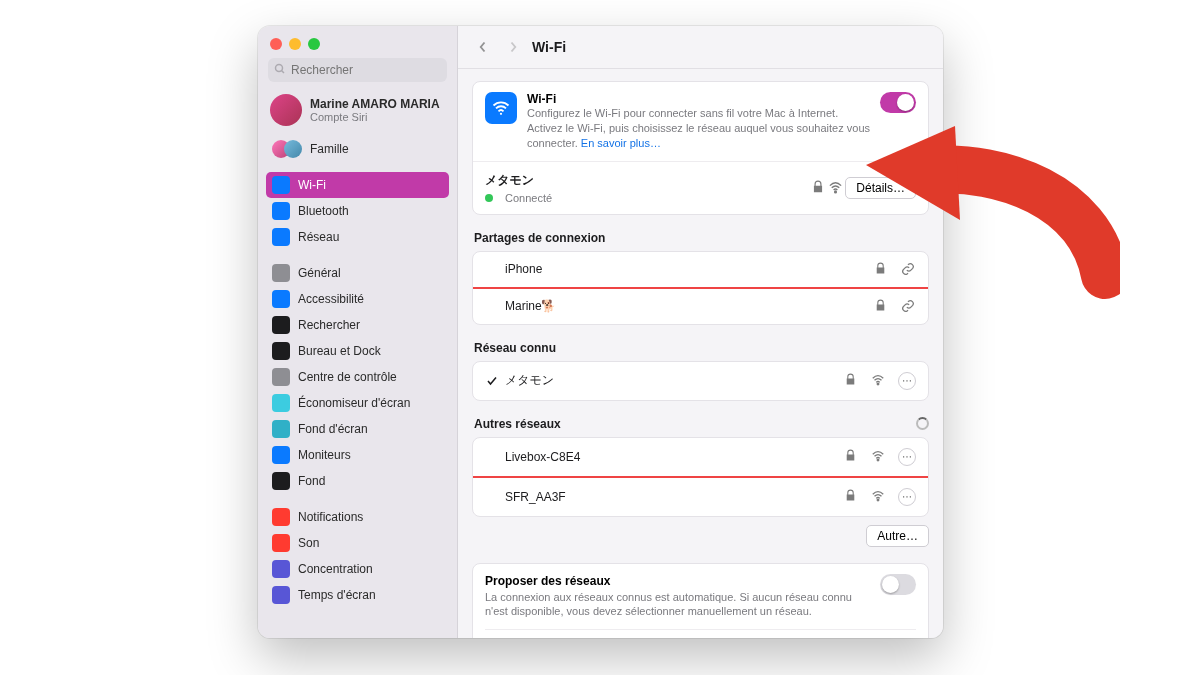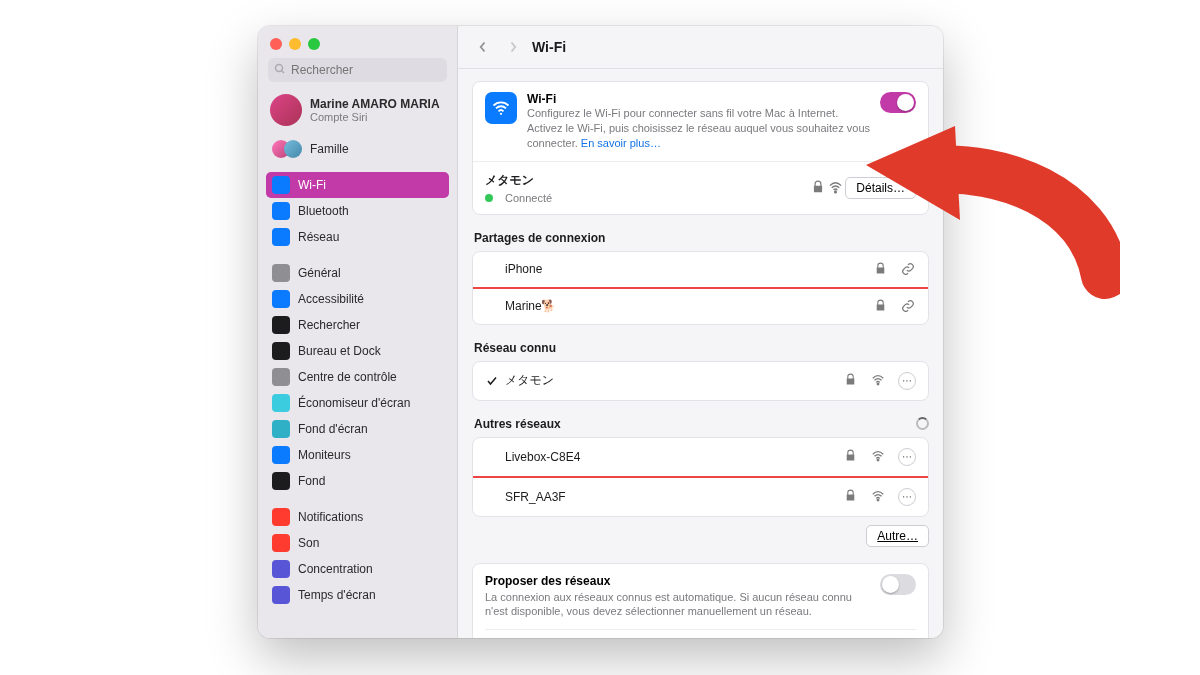--- a/index.html
+++ b/index.html
@@ -57,21 +57,21 @@
   .state .bullet{width:8px;height:8px;border-radius:50%;background:#33c759;}
   .sig{display:flex;align-items:center;gap:2px;margin-left:auto;}
   .ico{width:15px;height:15px;opacity:.7;}
   .btn{background:#fff;border:1px solid #cfcdd3;border-radius:5px;padding:3px 10px;font-size:12px;cursor:pointer;white-space:nowrap;}
   .sect{font-size:12px;font-weight:700;color:#1c1c1e;margin:0 0 6px 2px;display:flex;align-items:center;}
   .spinner{width:13px;height:13px;border:2px solid #bbb;border-top-color:#666;border-radius:50%;animation:spin 1s linear infinite;margin-left:auto;}
   @keyframes spin{to{transform:rotate(360deg);}}
   .chk{width:14px;display:flex;justify-content:center;margin-right:6px;}
   .actions{display:flex;gap:12px;align-items:center;margin-left:auto;}
   .more{width:18px;height:18px;border:1px solid #cfcdd3;border-radius:50%;display:flex;align-items:center;justify-content:center;font-size:10px;color:#555;cursor:pointer;}
-  .right-align{display:flex;justify-content:flex-end;margin:-8px 0 16px;text-decoration:underline;}
+  .right-align{display:flex;justify-content:flex-end;margin:-8px 0 16px;}
   .opt{padding:10px 12px;}
   .opt .ot{font-size:12px;font-weight:600;}
   .opt .od{font-size:11px;color:#7a7a7f;margin-top:2px;line-height:1.35;max-width:370px;}
   .opt .orow{display:flex;align-items:flex-start;gap:10px;}
   .opt .orow + .orow{border-top:1px solid #eeecef;margin-top:10px;padding-top:10px;}
   
   .content::-webkit-scrollbar{width:14px;} .content::-webkit-scrollbar-thumb{background:#c9c7cd;border-radius:7px;border:4px solid #f5f4f7;}
   .sidebar::-webkit-scrollbar{width:12px;} .sidebar::-webkit-scrollbar-thumb{background:#cac8cf;border-radius:6px;border:3px solid #e9e6ec;}
   
   .arrow-overlay{position:absolute;left:860px;top:120px;width:260px;height:200px;pointer-events:none;}

